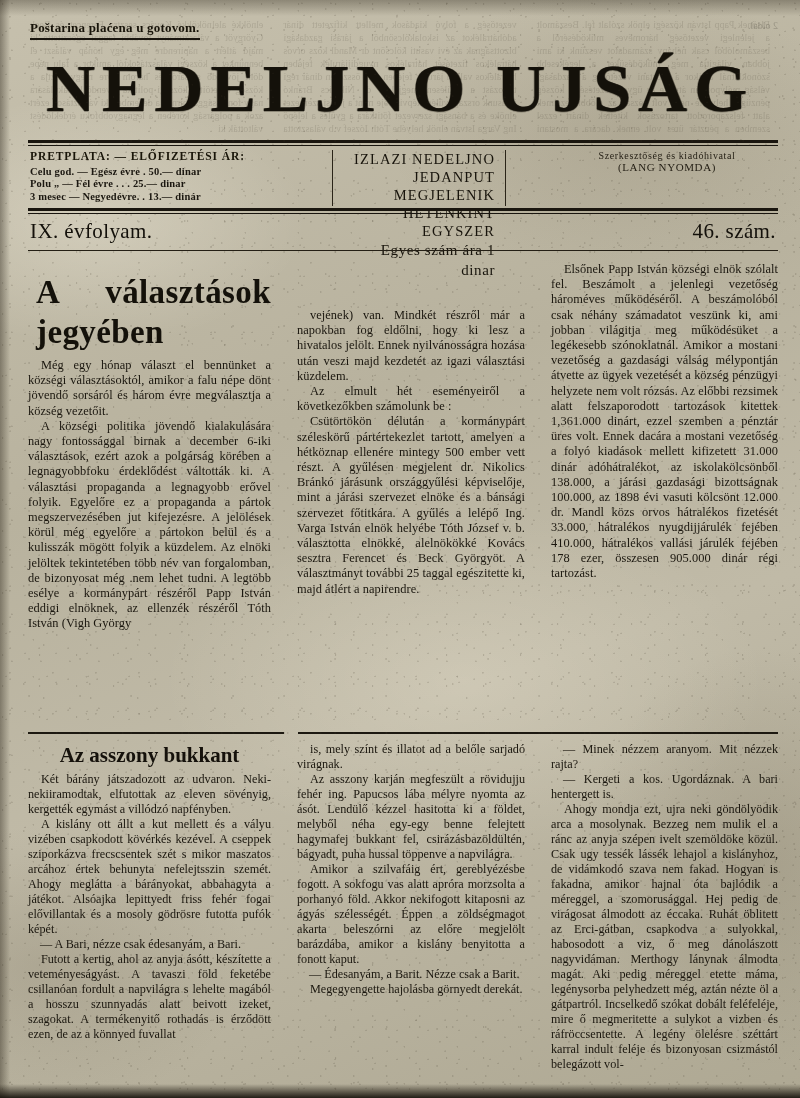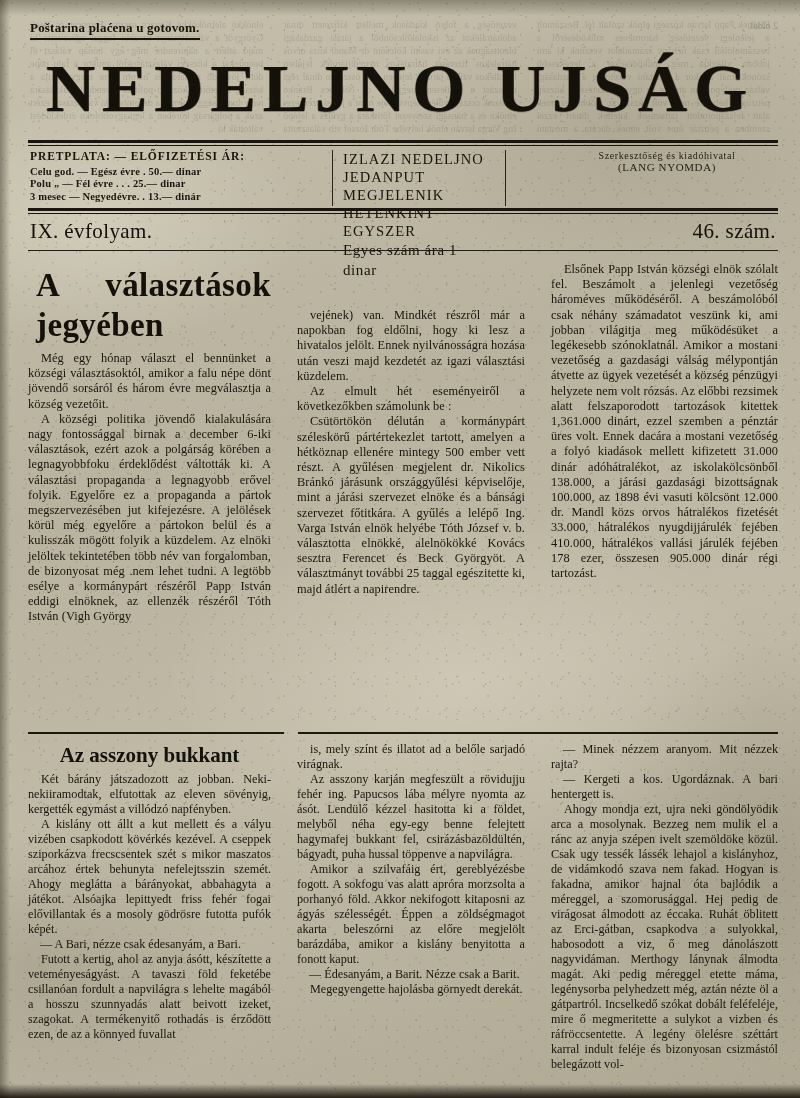--- a/index.html
+++ b/index.html
@@ -133,21 +133,21 @@
     position: absolute;
     top: 150px;
     left: 30px; right: 24px;
     height: 56px;
     display: flex;
     align-items: stretch;
     gap: 44px;
   }
   .mh-col { position: relative; }
   .mh-left  { width: 250px; padding-right: 8px; }
-  .mh-mid   { flex: 1; text-align: left; border-left: 1.5px solid #2a2418; border-right: 1.5px solid #2a2418; padding: 0 10px; }
+  .mh-mid   { flex: 1; text-align: right; border-left: 1.5px solid #2a2418; border-right: 1.5px solid #2a2418; padding: 0 10px; }
   .mh-right { width: 218px; text-align: center; padding-left: 8px; }
 
   .mh-head {
     font-size: 11.5px;
     letter-spacing: 0.9px;
     font-weight: bold;
     color: #191509;
     white-space: nowrap;
   }
   .mh-rate {
@@ -199,21 +199,21 @@
     position: absolute;
     top: 262px;
     left: 28px; right: 22px;
     height: 462px;
   }
   .headline {
     font-size: 33px;
     line-height: 40px;
     letter-spacing: 0.4px;
     color: #14110a;
-    margin: 3px 0 6px 0;
+    margin: 10px 0 6px 0;
     padding-left: 8px;
   }
 
   .cols3 {
     display: flex;
     gap: 0;
   }
   .col {
     box-sizing: border-box;
     font-size: 12.4px;
@@ -357,21 +357,21 @@
     <div class="midrule-wrap">
       <div class="midrule-left"></div>
       <div class="midrule-right"></div>
     </div>
 
     <div class="article-bottom">
       <div class="cols3">
 
         <div class="bcol bcol-1">
           <h2 class="sub-headline">Az asszony bukkant</h2>
-          <p>Két bárány játszadozott az jobban. Neki-nekiiramodtak, elfutottak az eleven sövényig, kergették egymást a villódzó napfényben.</p>
+          <p>Két bárány játszadozott az udvaron. Neki-nekiiramodtak, elfutottak az eleven sövényig, kergették egymást a villódzó napfényben.</p>
           <p>A kislány ott állt a kut mellett és a vályu vizében csapkodott kövérkés kezével. A cseppek sziporkázva frecscsentek szét s mikor maszatos arcához értek behunyta nefelejtsszin szemét. Ahogy meglátta a bárányokat, abbahagyta a játékot. Alsóajka lepittyedt friss fehér fogai elővillantak és a mosoly gödrösre futotta pufók képét.</p>
           <p class="dash">— A Bari, nézze csak édesanyám, a Bari.</p>
           <p>Futott a kertig, ahol az anyja ásótt, készítette a veteményeságyást. A tavaszi föld feketébe csillanóan fordult a napvilágra s lehelte magából a hosszu szunnyadás alatt beivott izeket, szagokat. A termékenyitő rothadás is érződött ezen, de az a könnyed fuvallat</p>
         </div>
 
         <div class="bcol bcol-2">
           <p>is, mely színt és illatot ad a belőle sarjadó virágnak.</p>
           <p>Az asszony karján megfeszült a rövidujju fehér ing. Papucsos lába mélyre nyomta az ásót. Lendülő kézzel hasitotta ki a földet, melyből néha egy-egy benne felejtett hagymafej bukkant fel, csirázásbazöldültén, bágyadt, puha hussal töppenve a napvilágra.</p>
           <p>Amikor a szilvafáig ért, gereblyézésbe fogott. A sokfogu vas alatt apróra morzsolta a porhanyó föld. Akkor nekifogott kitaposni az ágyás szélességét. Éppen a zöldségmagot akarta beleszórni az előre megjelölt barázdába, amikor a kislány benyitotta a fonott kaput.</p>
           <p class="dash">— Édesanyám, a Barit. Nézze csak a Barit.</p>

